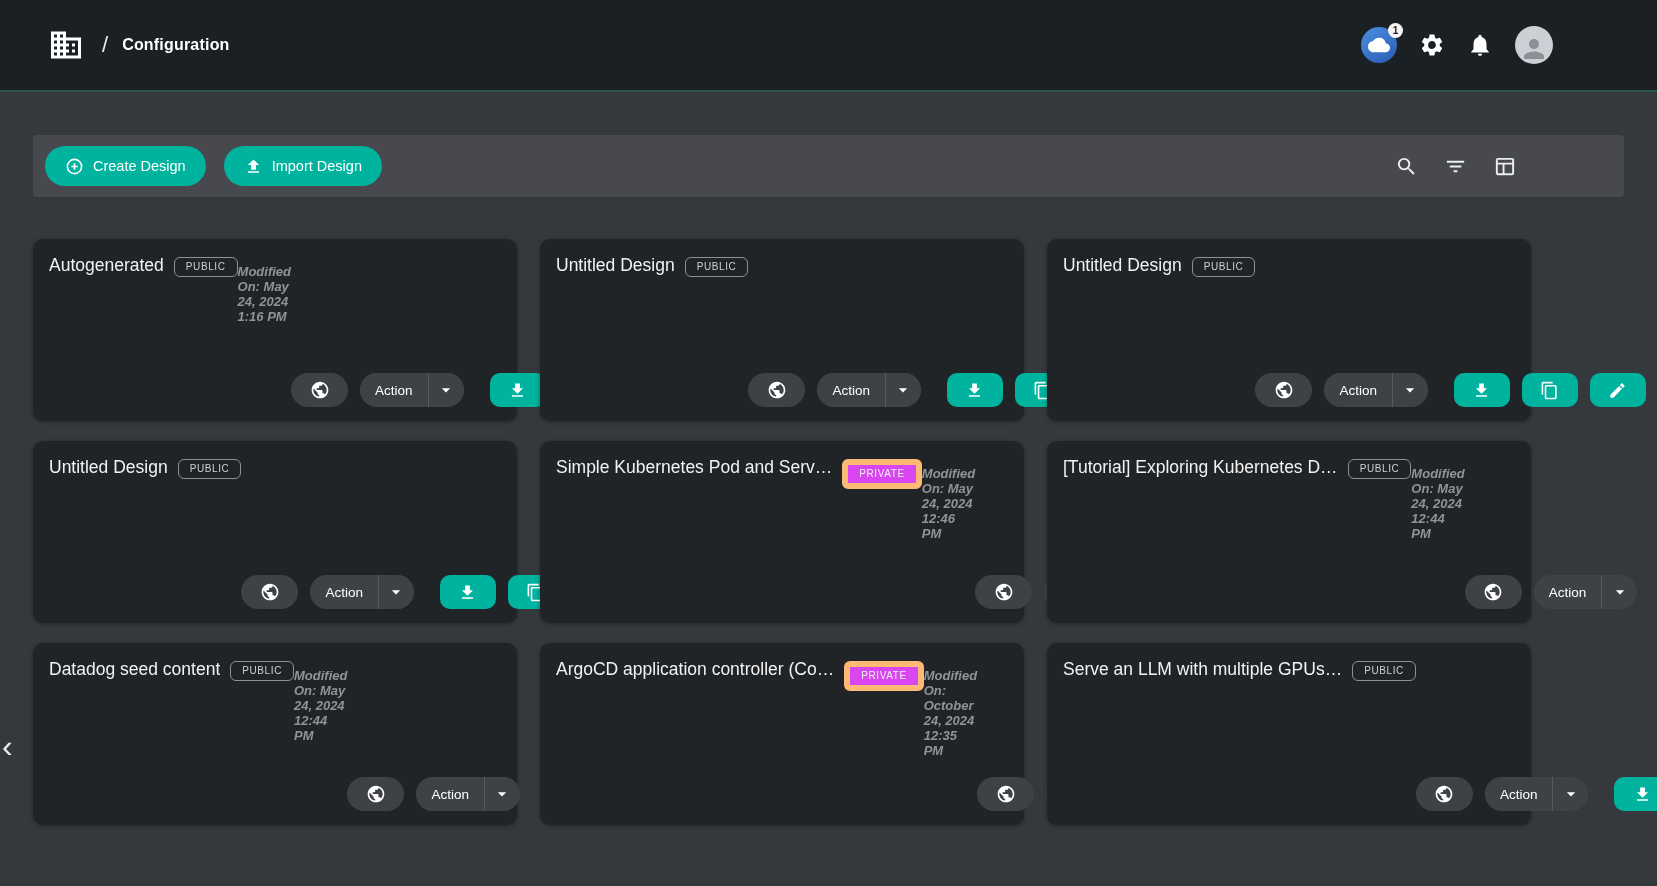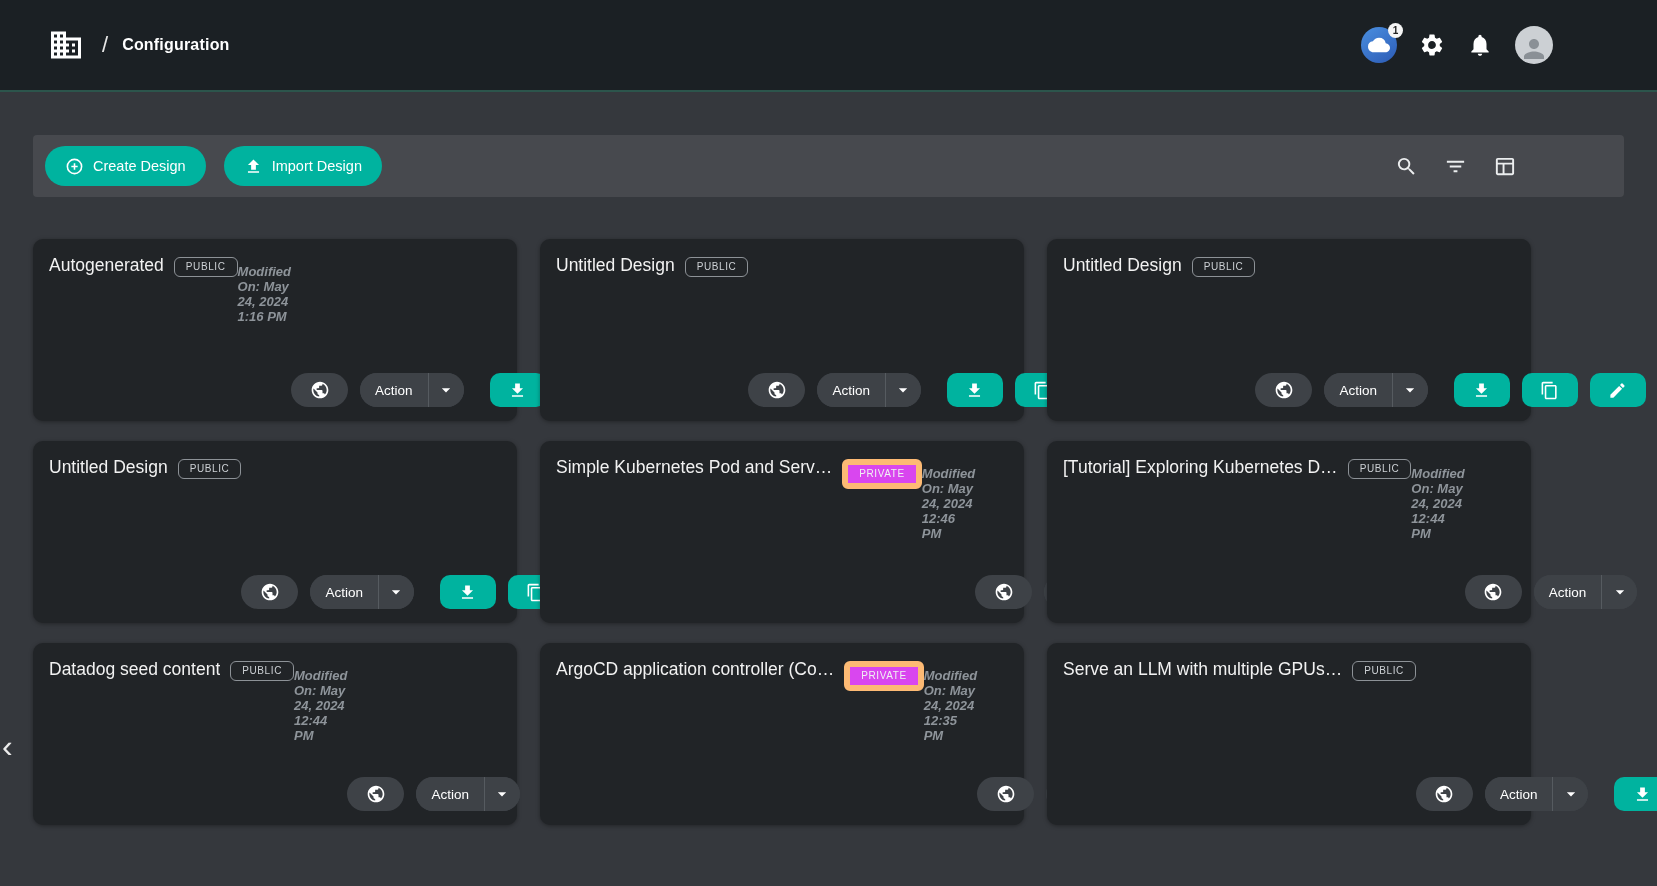--- a/index.html
+++ b/index.html
@@ -520,21 +520,21 @@
             </svg>
       </button>
     </div>
   </div>
 
   <div class="card">
     <div class="card-head">
       <div class="card-title">ArgoCD application controller (Co…</div>
       <div class="badge badge-private">PRIVATE</div>
     </div>
-    <div class="card-modified">Modified On: May 24, 2024 12:35 PM</div>
+    <div class="card-modified">Modified On: October 24, 2024 12:35 PM</div>
     <div class="card-actions">
       <button class="dark-btn globe-btn">
         <svg viewBox="0 0 24 24" fill="#ffffff">
               <path d="M12 2C6.48 2 2 6.48 2 12s4.48 10 10 10 10-4.48 10-10S17.52 2 12 2zm-1 17.93c-3.95-.49-7-3.85-7-7.93 0-.62.08-1.21.21-1.79L9 15v1c0 1.1.9 2 2 2v1.93zm6.9-2.54c-.26-.81-1-1.39-1.9-1.39h-1v-3c0-.55-.45-1-1-1H8v-2h2c.55 0 1-.45 1-1V7h2c1.1 0 2-.9 2-2v-.41c2.93 1.19 5 4.06 5 7.41 0 2.08-.8 3.97-2.1 5.39z"></path>
             </svg>
       </button>
       <div class="action-split">
         <button class="dark-btn action-main">Action</button>
         <button class="dark-btn action-caret">
           <svg viewBox="0 0 24 24" fill="#ffffff">

